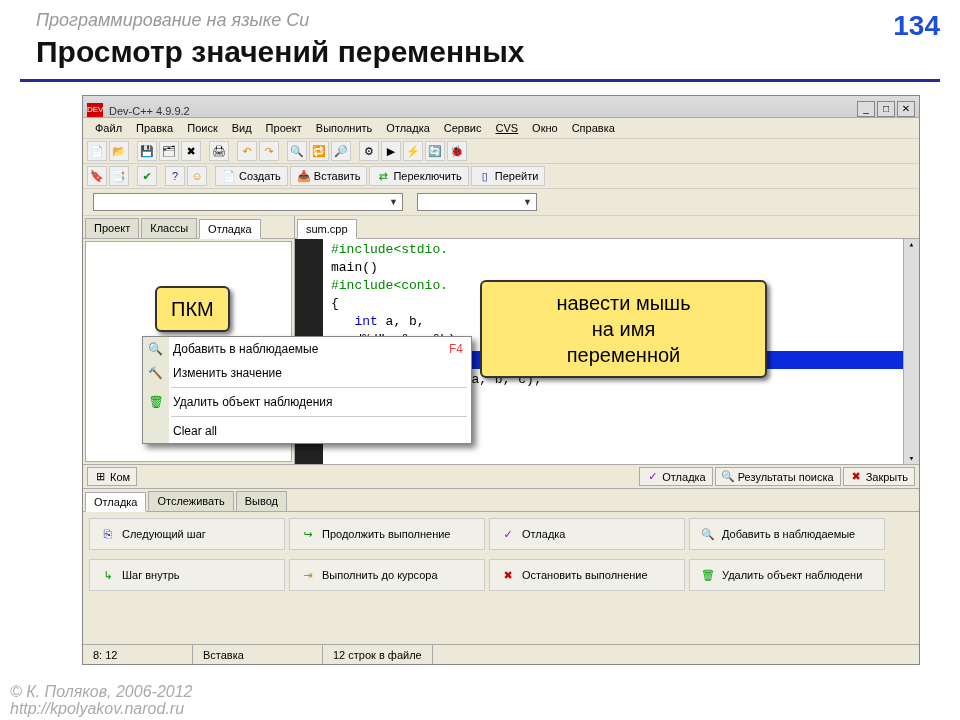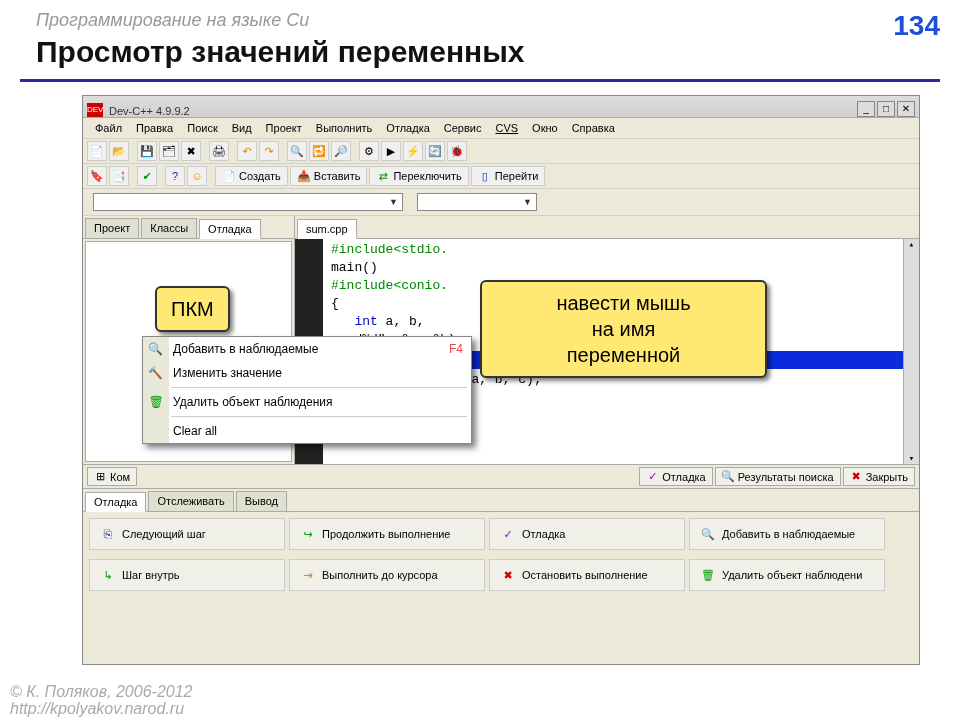--- a/index.html
+++ b/index.html
@@ -264,20 +264,25 @@
     <div class="dbg-btn">
         <span class="dbg-ico c-red">✖</span>
         <span>Остановить выполнение</span>
       </div>
     <div class="dbg-btn">
         <span class="dbg-ico c-green">🗑</span>
         <span>Удалить объект наблюдени</span>
       </div>
   </div>
 
+  <div class="statusbar">
+    <div class="sb-cell" style="width:110px">8: 12</div>
+    <div class="sb-cell" style="width:130px">Вставка</div>
+    <div class="sb-cell">12 строк в файле</div>
+  </div>
 </div>
 
 <div class="callout callout1">ПКМ</div>
 <div class="callout callout2">
   <span>навести мышь</span><br>
   <span>на имя</span><br>
   <span>переменной</span>
 </div>
 
 <div class="ctx">

